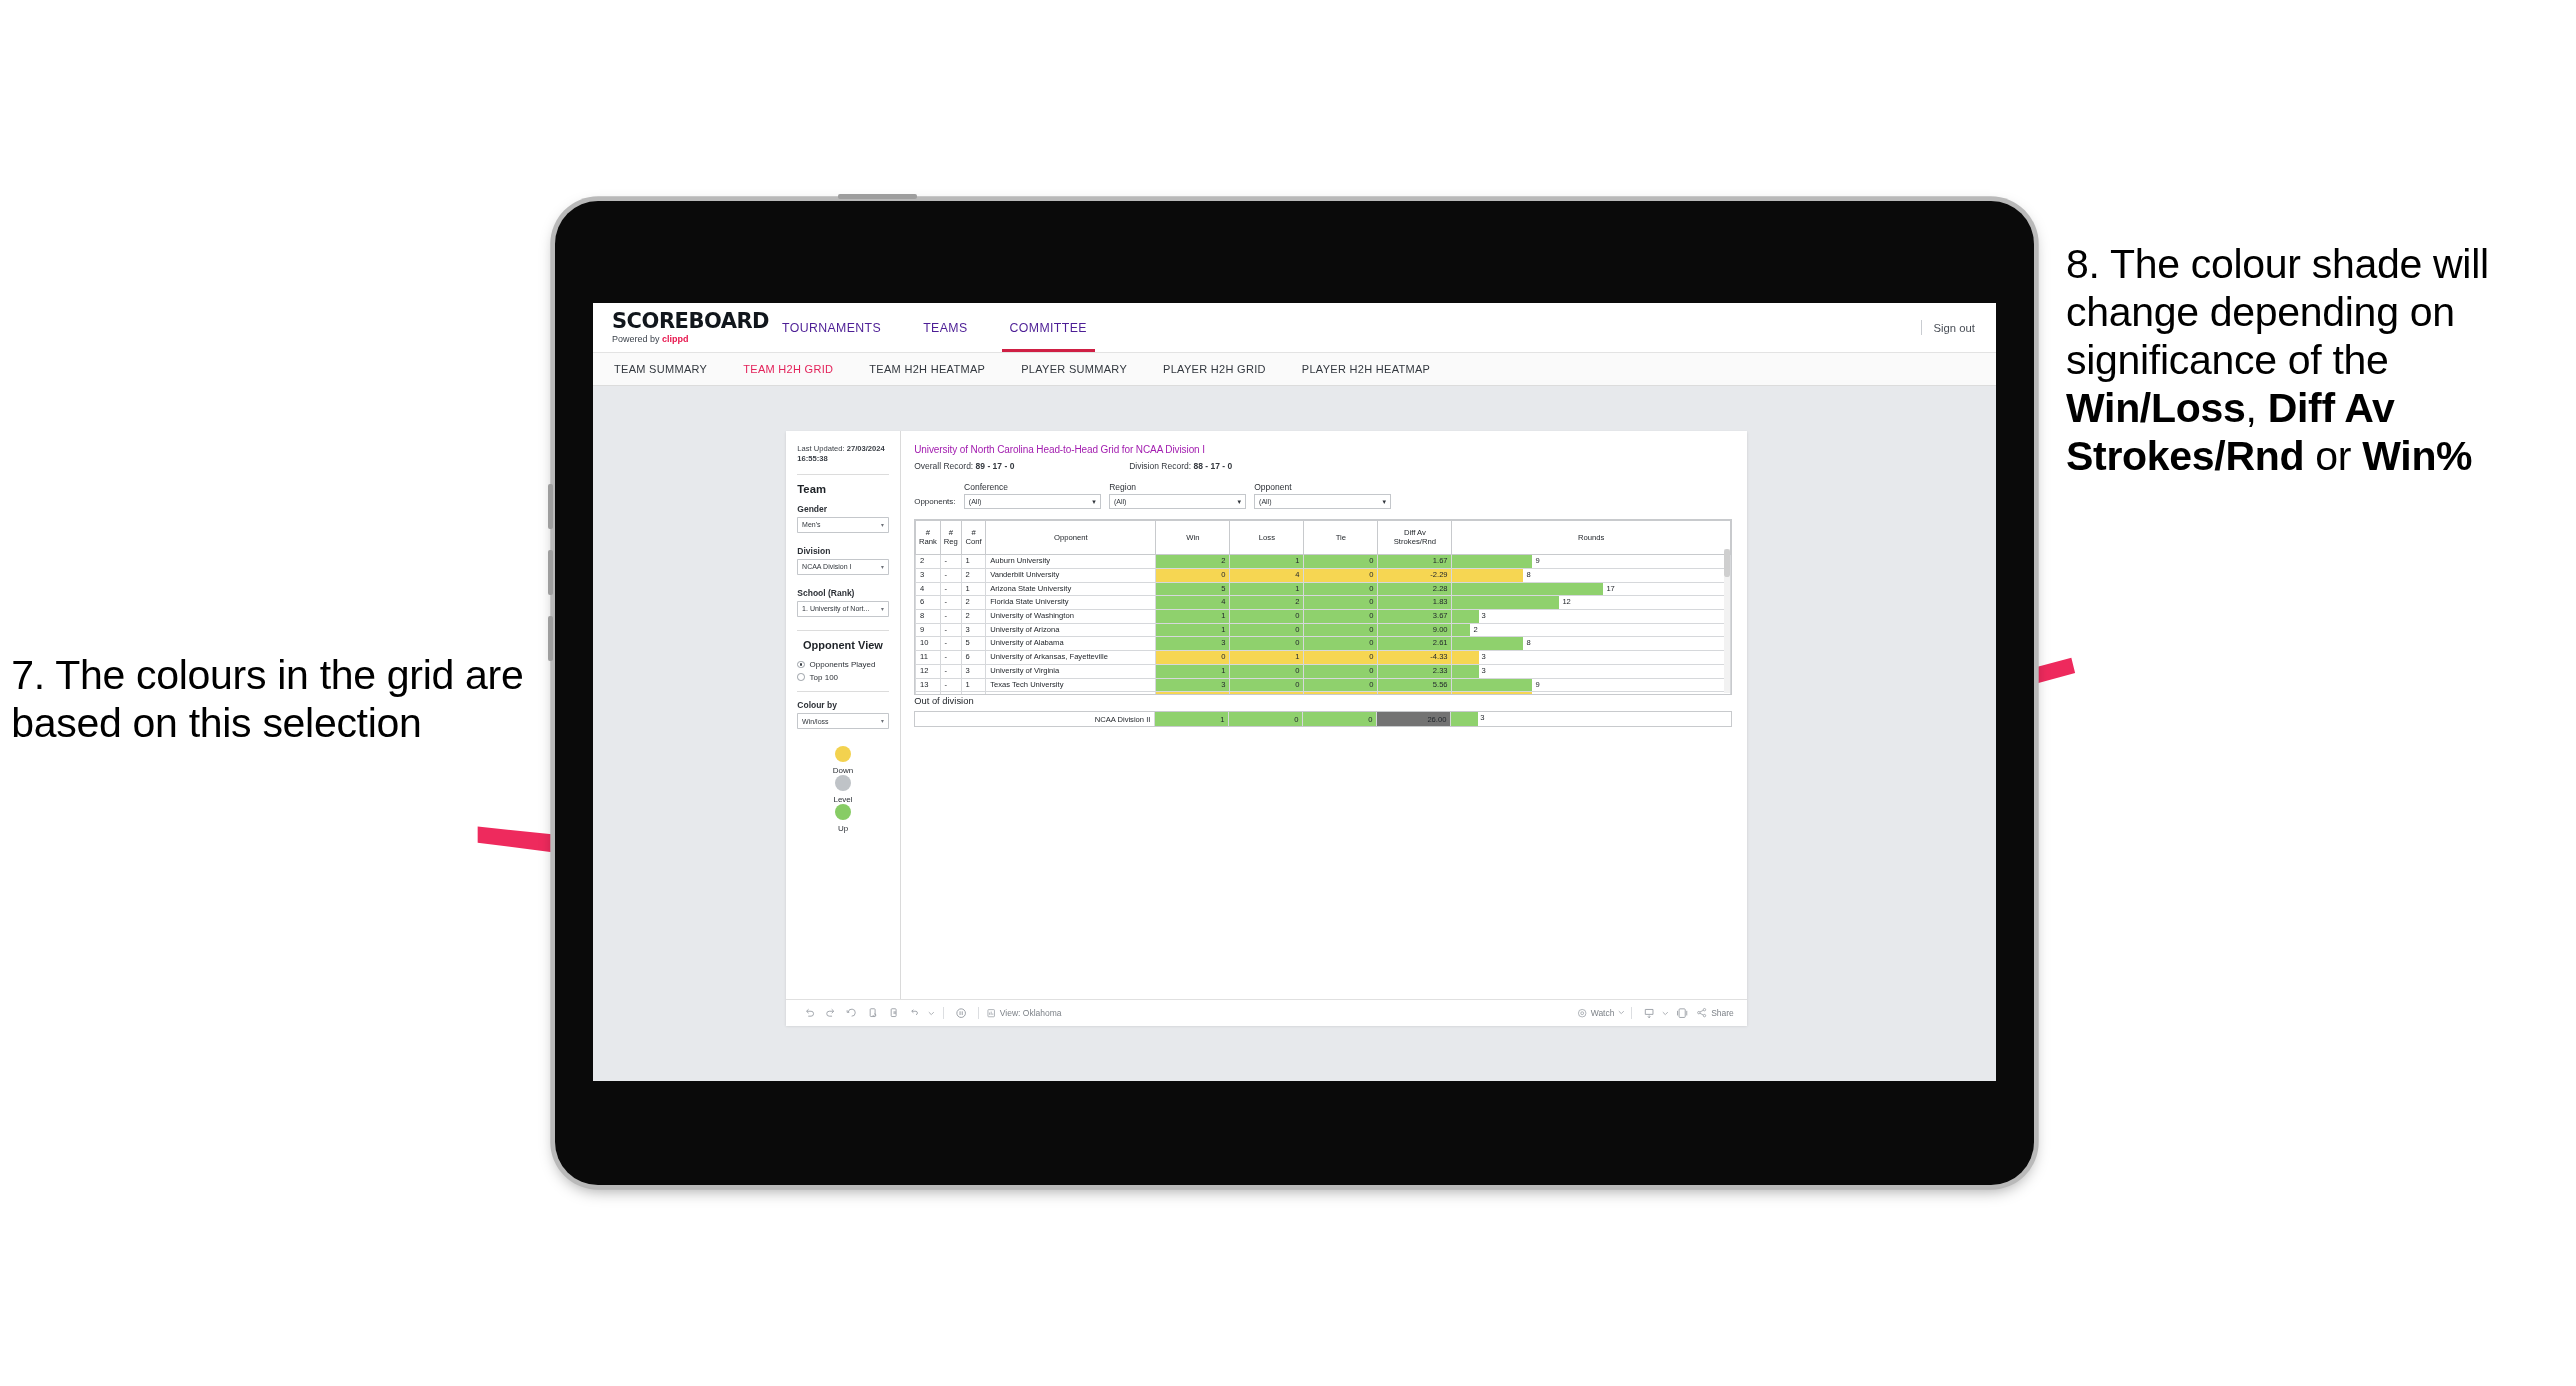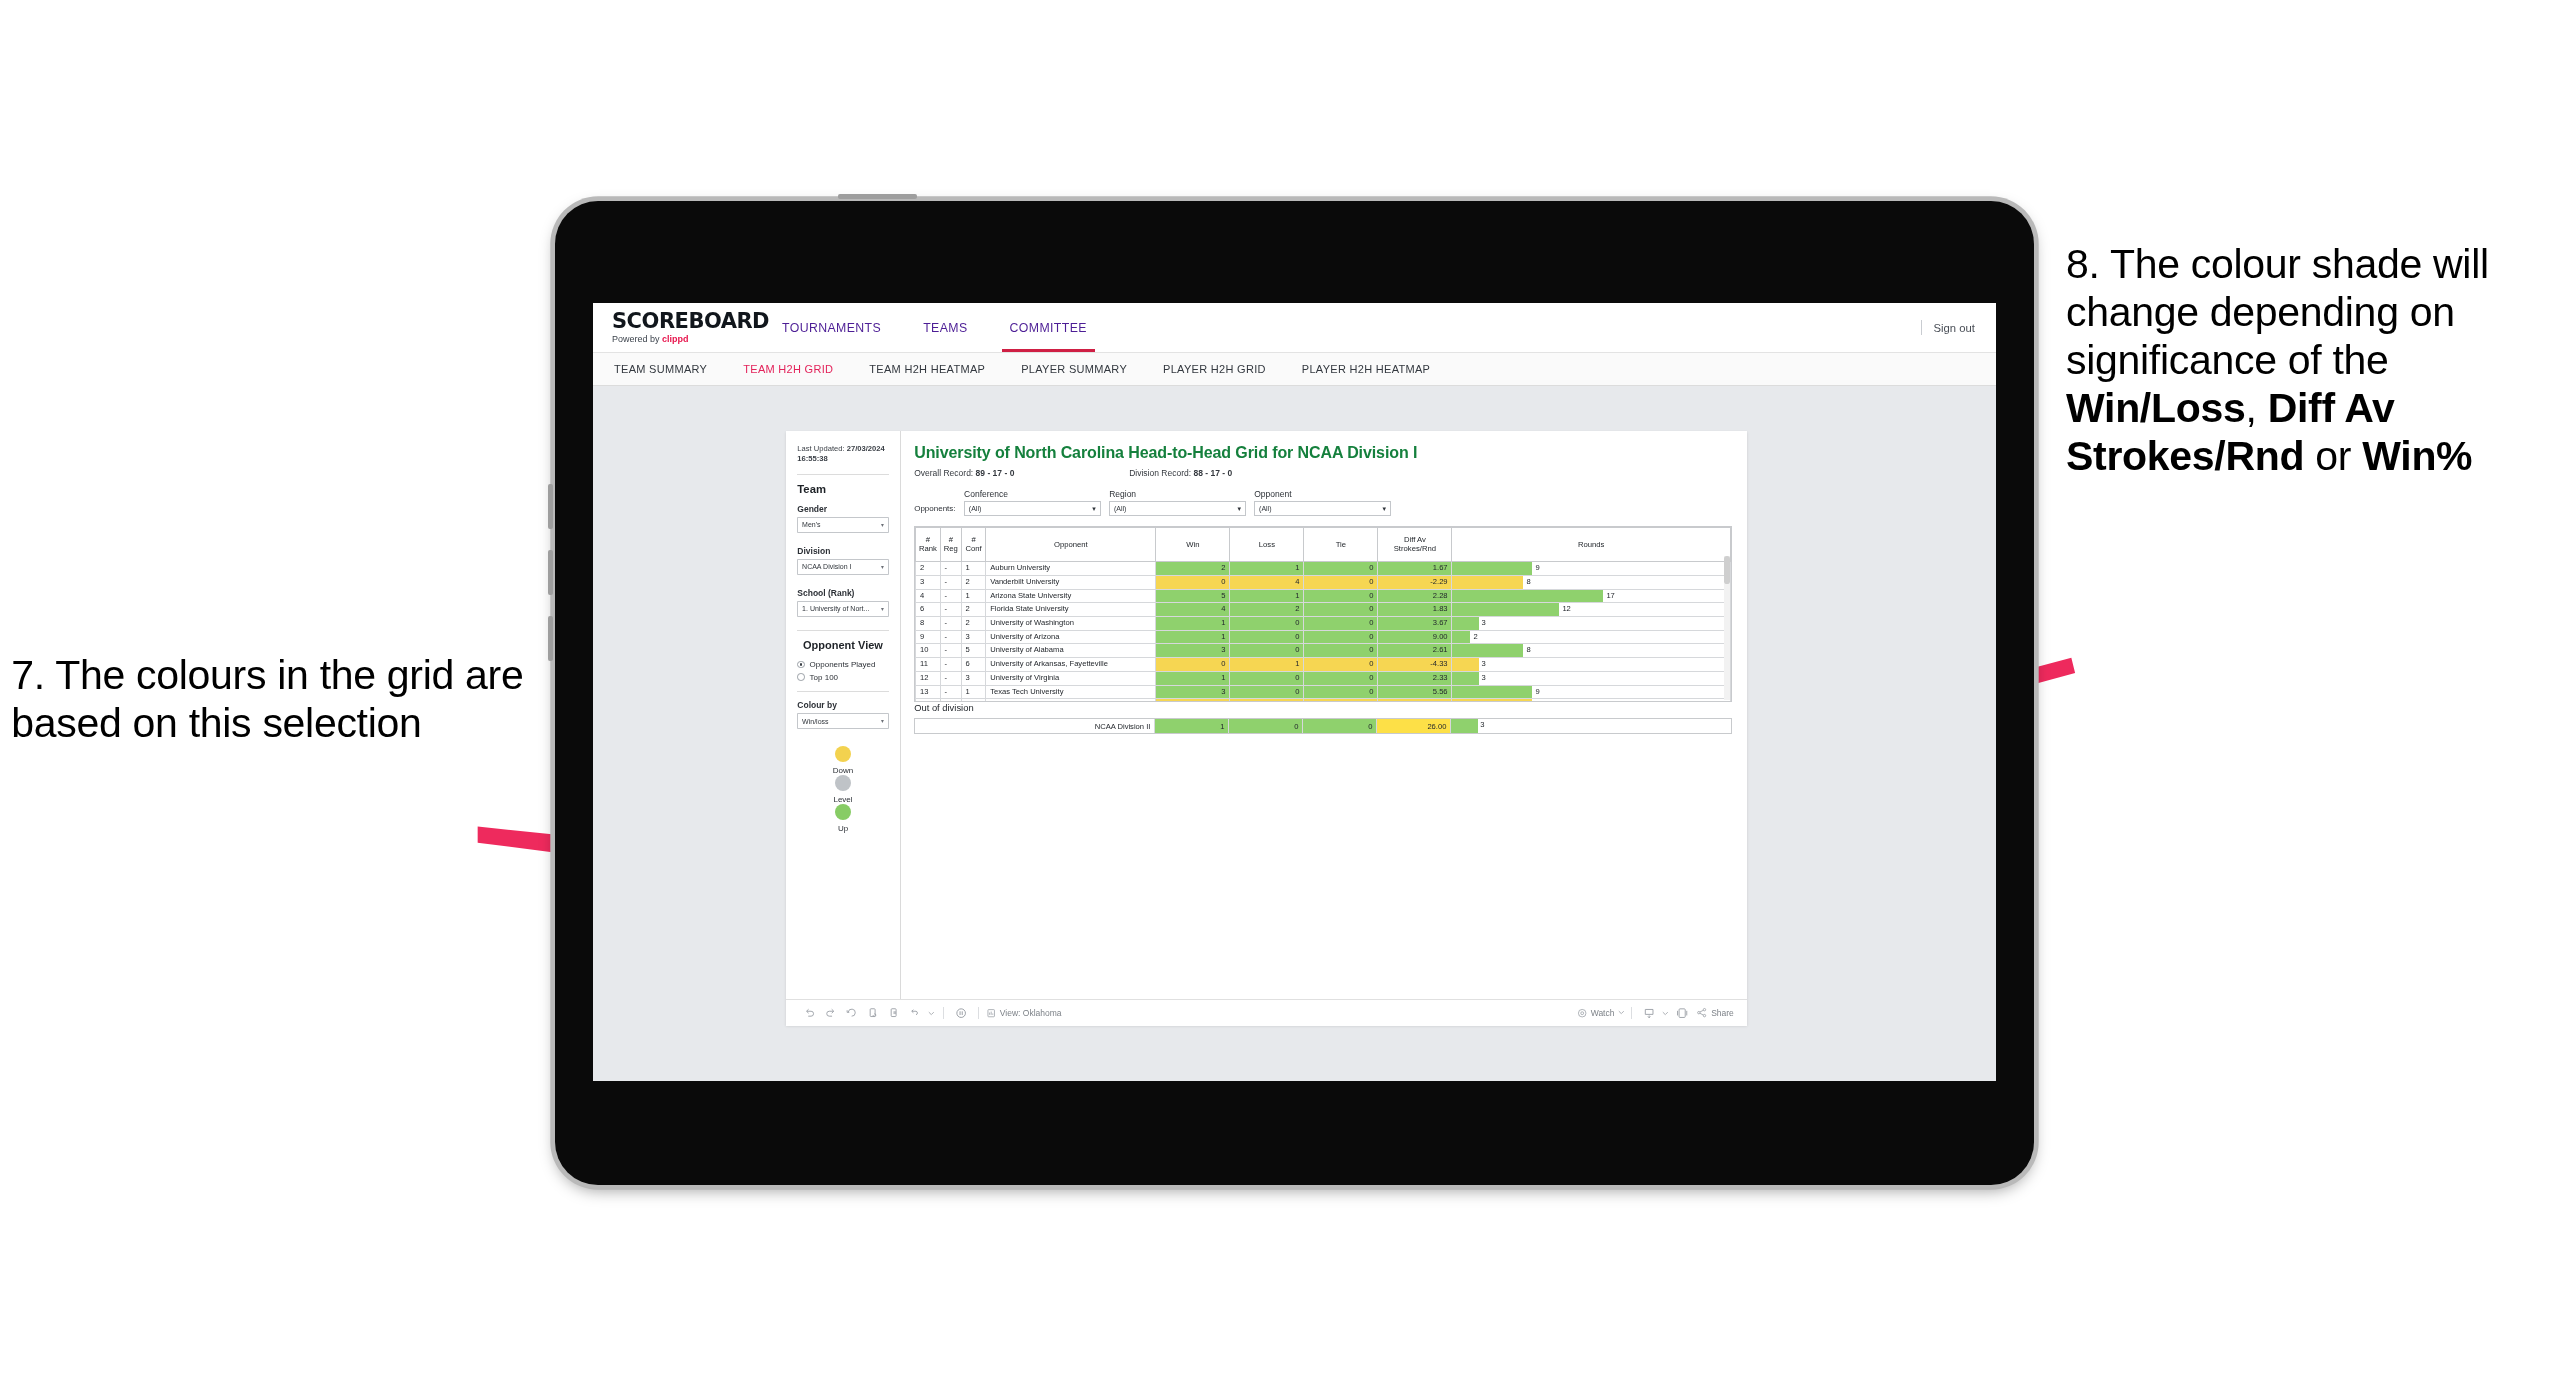--- a/index.html
+++ b/index.html
@@ -81,21 +81,21 @@
     background:#fff;position:relative;flex:none;}
   .radio.on::after{content:"";position:absolute;left:1.4px;top:1.4px;width:2.8px;height:2.8px;
     border-radius:50%;background:#3c4147;}
   #legend{display:flex;justify-content:space-around;margin-top:17px;flex-direction:column;}
   .lg{text-align:center;}
   .lg .dot{width:16px;height:16px;border-radius:50%;margin:0 auto 3.8px auto;}
   .lg .cap{font-size:8px;color:#2c3036;}
 
   
   #main{flex:1;min-width:0;padding:13.2px 15px 0 13.2px;box-sizing:border-box;display:flex;flex-direction:column;}
-  #viz-title{font-size:16px;color:#15803d;font-weight:bold;letter-spacing:-0.1px;}
+  #viz-title{font-size:10px;color:#a21caf;font-weight:normal;letter-spacing:-0.1px;}
   #records{display:flex;margin-top:5.7px;font-size:8.5px;color:#34383e;}
   #records b{font-weight:bold;}
   #rec-overall{width:215px;}
   #filters{display:flex;align-items:flex-end;margin-top:11.3px;gap:8.5px;}
   #filters .opp-lbl{font-size:8px;color:#2c3036;padding-bottom:2.8px;}
   .f-group{}
   .f-group .fl{font-size:8.5px;color:#2c3036;margin-bottom:1.9px;}
   .f-sel{height:13.2px;border:0.9px solid #c4c7cb;background:#fff;display:flex;align-items:center;
     justify-content:space-between;padding:0 3.8px;font-size:7px;color:#2f343a;cursor:pointer;}
   #fg1 .f-sel{width:127px;} #fg2 .f-sel{width:127px;} #fg3 .f-sel{width:127px;}
@@ -466,21 +466,21 @@
                 <div class="thumb"></div>
               </div>
             </div>
 
             <div id="ood-title">Out of division</div>
             <div id="ood-tbl">
               <div class="cell" style="width:240px;background:#fff">NCAA Division II</div>
               <div class="cell" style="width: 74px; background: rgb(143, 209, 109);" id="ood-win">1</div>
               <div class="cell" style="width: 74px; background: rgb(143, 209, 109);" id="ood-loss">0</div>
               <div class="cell" style="width: 74px; background: rgb(143, 209, 109);" id="ood-tie">0</div>
-              <div class="cell" style="width: 74px; background: #fde047;" id="ood-diff">26.00</div>
+              <div class="cell" style="width: 74px; background: #737373;" id="ood-diff">26.00</div>
               <div class="cell" style="flex:1;position:relative;padding:0">
                 <div class="rbar up" id="ood-bar" style="width: 26.4px;"></div>
                 <div class="rlab" id="ood-rlab" style="left: 29px;">3</div>
               </div>
             </div>
           </div>
         </div>
 
         <div id="toolbar">
           <div class="tb">

